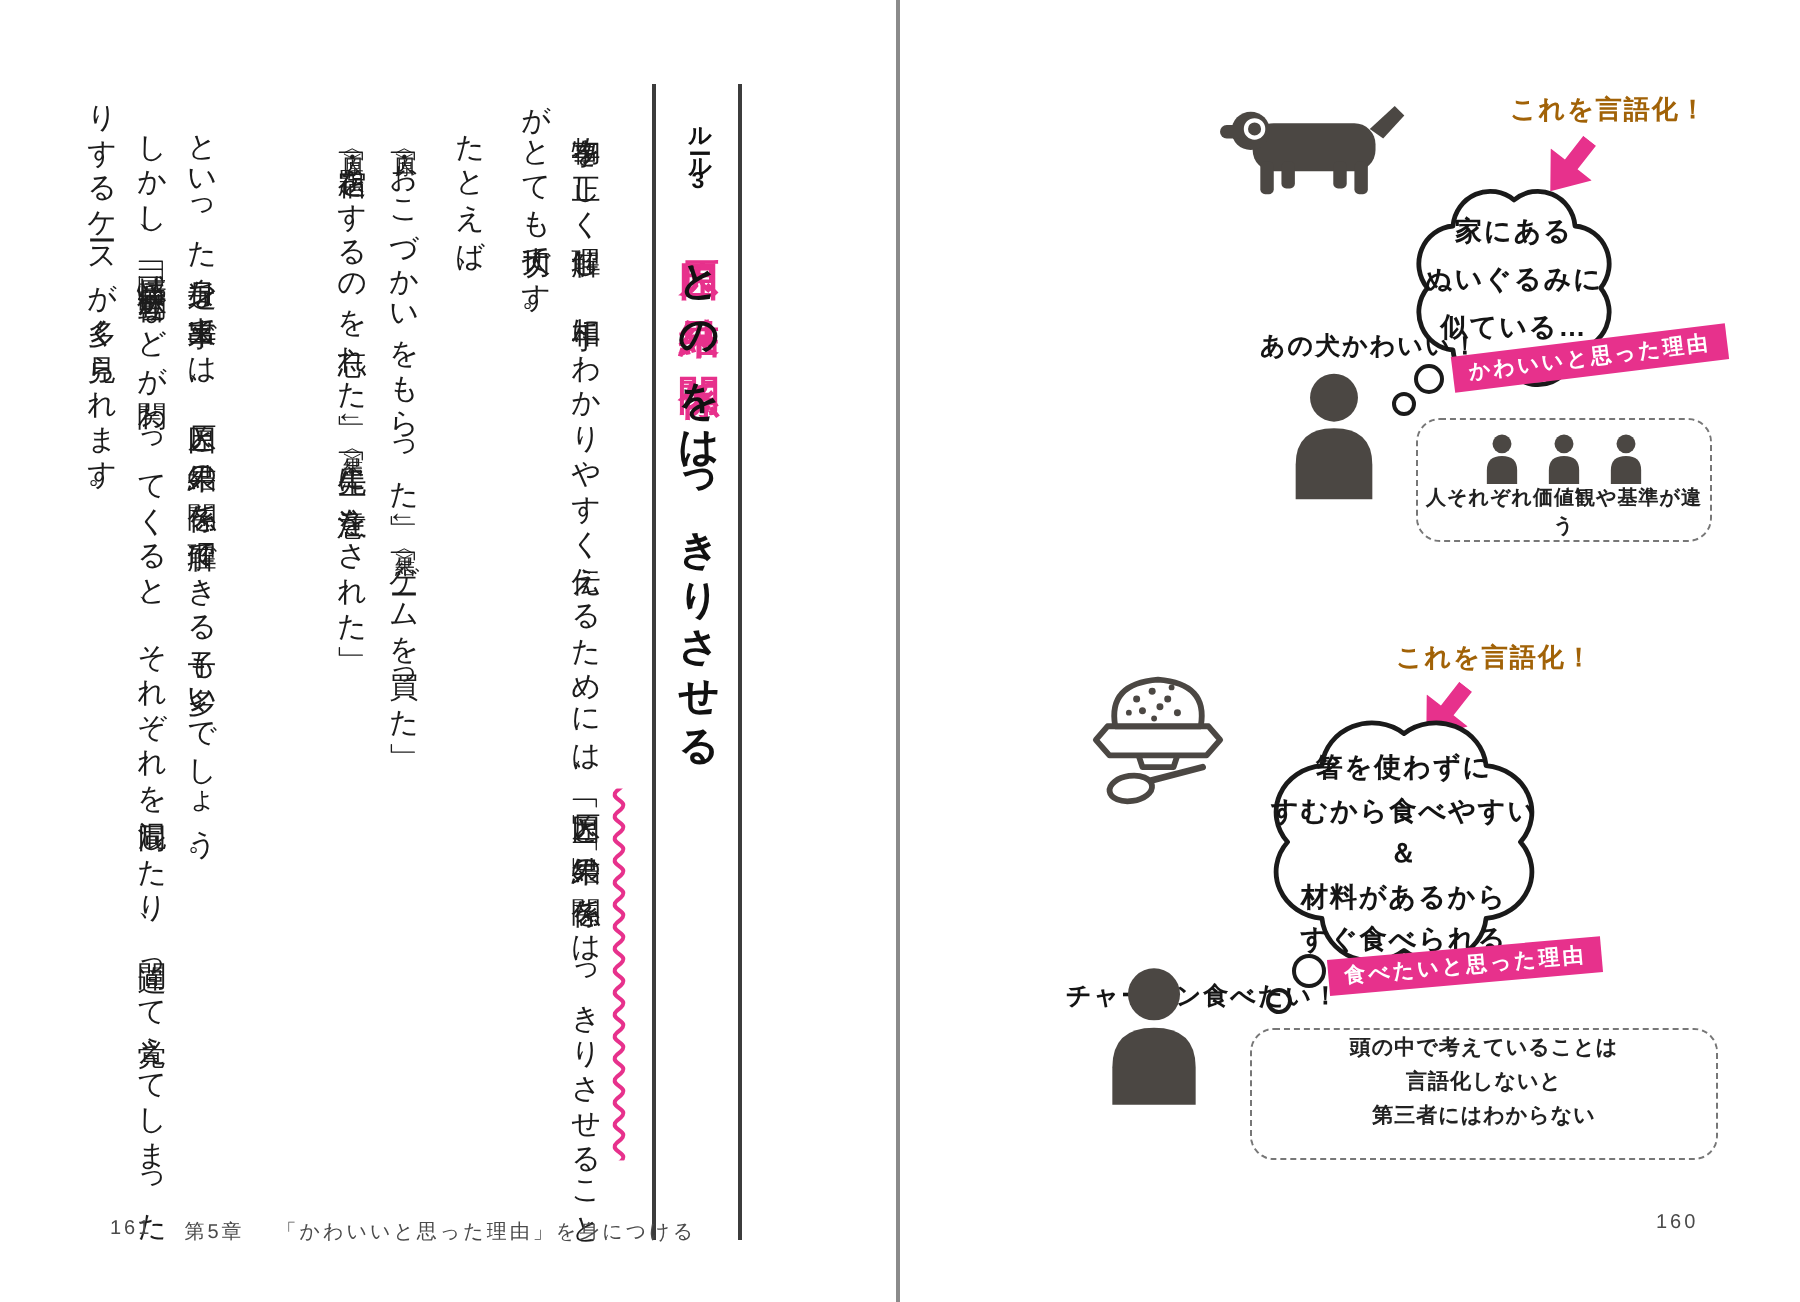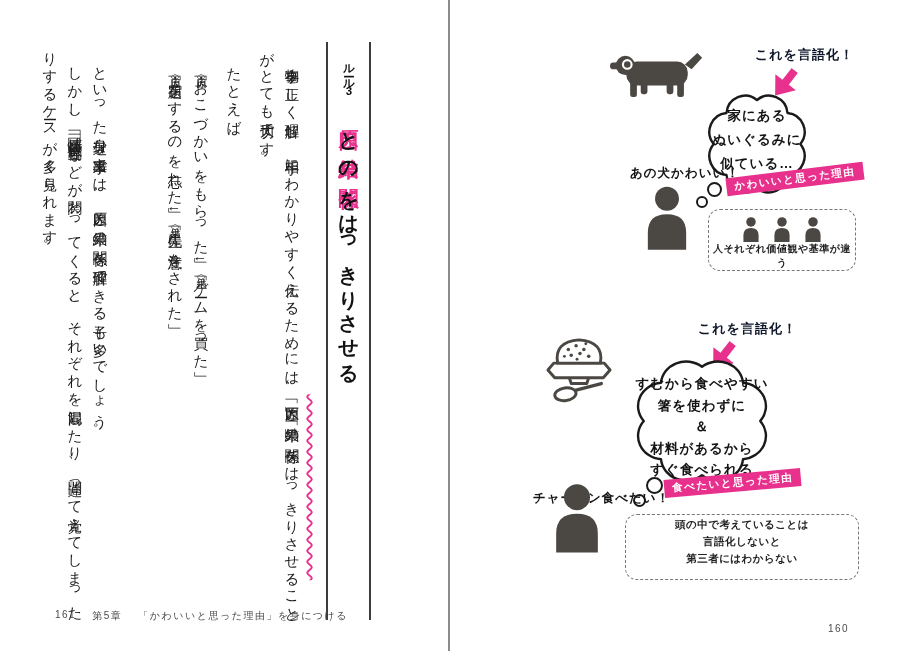--- a/index.html
+++ b/index.html
@@ -29,31 +29,31 @@
   .small-label{font-size:10px;letter-spacing:0;}
   .arrow-gap{margin:7px 0;}
   .wavy{text-decoration-line:underline;text-decoration-style:wavy;
         text-decoration-color:#e7318c;text-decoration-thickness:1.5px;
         text-underline-offset:4px;text-underline-position:right;}
   .footer-left{position:absolute;left:55px;top:609px;display:flex;gap:16px;
                font-size:10px;letter-spacing:1.5px;color:#4a4a4a;}
 
   
   .abs{position:absolute;}
-  .callout{color:#0f172a;font-weight:bold;font-size:13px;letter-spacing:1px;}
+  .callout{color:#a16207;font-weight:bold;font-size:13px;letter-spacing:1px;}
   .pink-arrow{transform:rotate(38deg);}
   .bubble-text{font-weight:bold;font-size:13.5px;color:#141414;text-align:center;letter-spacing:1px;}
   .speech{font-weight:bold;font-size:12.5px;color:#141414;letter-spacing:1px;}
   .reason-tag{background:#e7318c;color:#fff;font-weight:bold;font-size:10.5px;
               letter-spacing:1.5px;padding:2px 8px;white-space:nowrap;}
   .tcircle{border:2px solid #1a1a1a;border-radius:50%;background:#fff;}
   .dashed-box{border:1.6px dashed #777;border-radius:12px;background:#fff;}
   .box-caption{font-weight:bold;font-size:10px;color:#222;text-align:center;letter-spacing:0.5px;}
   .mini-people{display:flex;justify-content:center;gap:9px;margin-top:7px;}
-  .pagenum{font-size:10px;letter-spacing:1.5px;color:#4a4a4a;margin-top:17px;}
+  .pagenum{font-size:10px;letter-spacing:1.5px;color:#4a4a4a;}
 </style>
 </head>
 <body>
 
 <div class="spread">
 
   <div class="page left">
     <div class="vtext">
 
       <div class="rule-title">
@@ -172,22 +172,22 @@
 
     <div class="abs callout" style="left:248px;top:320px;">これを言語化！</div>
     <svg class="abs pink-arrow" style="left:260px;top:340px;" width="26" height="32" viewBox="0 0 26 32">
       <path d="M9,0 L17,0 L17,15 L26,15 L13,32 L0,15 L9,15 Z" fill="#e7318c"></path>
     </svg>
 
     <svg class="abs" style="left:166px;top:352px;" width="172" height="138" viewBox="0 0 130 112" preserveAspectRatio="none">
       <path d="M109,56 A19,19 0 0 1 96,87 A19,19 0 0 1 65,100 A19,19 0 0 1 34,87 A19,19 0 0 1 21,56 A19,19 0 0 1 34,25 A19,19 0 0 1 65,12 A19,19 0 0 1 96,25 A19,19 0 0 1 109,56 Z" fill="#fff" stroke="#1a1a1a" stroke-width="2.4" vector-effect="non-scaling-stroke" stroke-linejoin="round"></path>
     </svg>
     <div class="abs bubble-text" style="left:176px;top:373px;width:152px;line-height:21.5px;">
+      <div>箸を使わずに</div>
       <div>すむから食べやすい</div>
-      <div>箸を使わずに</div>
       <div>＆</div>
       <div>材料があるから</div>
       <div>すぐ食べられる</div>
     </div>
     <div class="abs tcircle" style="left:196px;top:477px;width:13px;height:13px;"></div>
     <div class="abs tcircle" style="left:183px;top:494px;width:9px;height:9px;"></div>
 
     <div class="abs speech" style="left:83px;top:462px;margin-top:28px;">チャーハン食べたい！</div>
 
     <div class="abs reason-tag" style="left:214px;top:474px;transform:rotate(-5deg);">食べたいと思った理由</div>

